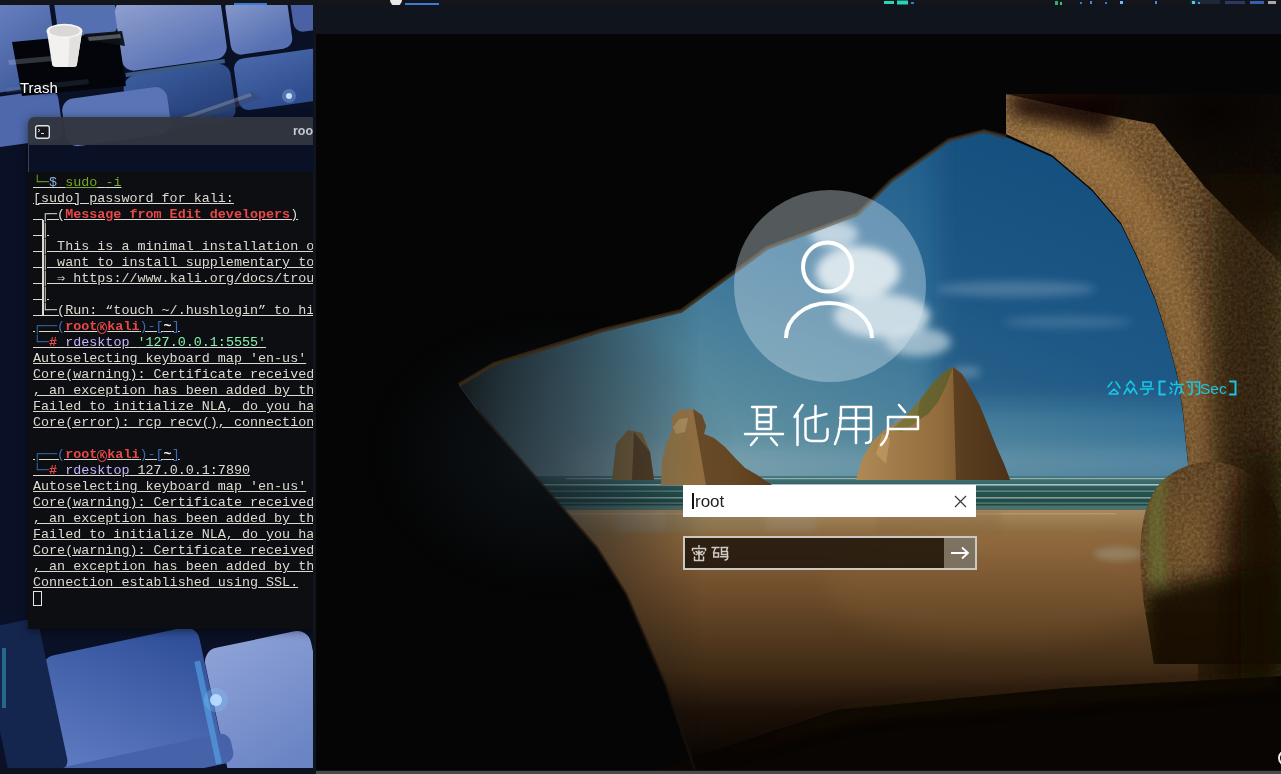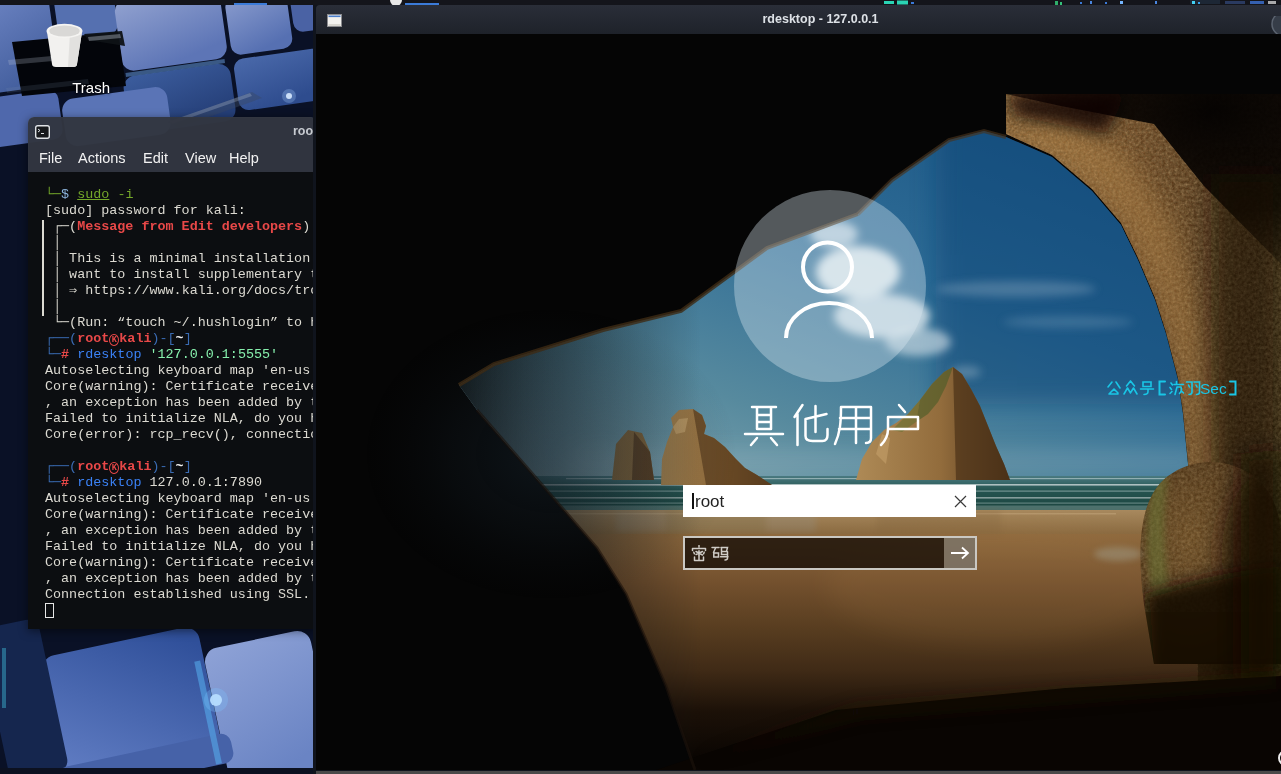--- a/index.html
+++ b/index.html
@@ -3,22 +3,22 @@
 <style>
 html,body{margin:0;padding:0;width:1281px;height:774px;overflow:hidden;background:#05070c;font-family:"Liberation Sans",sans-serif;}
 #stage{position:absolute;left:0;top:0;width:1281px;height:774px;overflow:hidden;}
 .abs{position:absolute;}
 
 #term{position:absolute;left:28px;top:117px;width:288px;height:512px;border-radius:6px 6px 0 0;overflow:hidden;box-shadow:0 2px 10px rgba(0,0,0,.5),inset 1px 1px 0 rgba(150,156,168,.35);}
 #ttitle{position:absolute;left:0;top:0;width:100%;height:28px;background:rgba(50,54,64,.97);}
 #tmenu{position:absolute;left:0;top:28px;width:100%;height:27px;background:rgba(50,54,64,.97);}
 #tmenu span{position:absolute;top:5px;font-size:14.5px;color:#f2f2f2;}
 #tbody{position:absolute;left:0;top:55px;width:100%;height:457px;background:#0c0e11;}
-#tbody pre{margin:12px;padding:3px 0 0 5px;font-family:"Liberation Mono",monospace;font-size:13.4px;line-height:16px;color:#dcdad2;letter-spacing:0;}
-.g{color:#74a82a;} .bl{color:#3a6cb4;} .rd{color:#e84848;font-weight:bold;} .tl{color:#3b82f6;} .yw{color:#86efac;} .wb{color:#f2f2f2;font-weight:bold;} .kk{display:inline-block;width:8px;height:10.5px;border:1.1px solid #e84848;border-radius:50%;color:#e84848;font-size:8.5px;line-height:10px;text-align:center;font-weight:bold;vertical-align:0.5px;letter-spacing:0;} .dl{color:#8cb4dc;}
+#tbody pre{margin:0;padding:3px 0 0 5px;font-family:"Liberation Mono",monospace;font-size:13.4px;line-height:16px;color:#dcdad2;letter-spacing:0;text-decoration:underline;}
+.g{color:#74a82a;} .bl{color:#3a6cb4;} .rd{color:#e84848;font-weight:bold;} .tl{color:#c4b5fd;} .yw{color:#86efac;} .wb{color:#f2f2f2;font-weight:bold;} .kk{display:inline-block;width:8px;height:10.5px;border:1.1px solid #e84848;border-radius:50%;color:#e84848;font-size:8.5px;line-height:10px;text-align:center;font-weight:bold;vertical-align:0.5px;letter-spacing:0;} .dl{color:#8cb4dc;}
 .un{text-decoration:underline;}
 
 #rwin{position:absolute;left:313px;top:5px;width:968px;height:769px;background:#10141d;}
 #rtitle{position:absolute;left:3px;top:0;width:965px;height:29px;background:linear-gradient(#2a2e38,#1e222a);border-radius:4px 0 0 0;}
 #rtitle .txt{position:absolute;left:22px;top:7px;width:100%;text-align:center;font-size:12.5px;font-weight:bold;color:#dde1e6;}
 #rcontent{position:absolute;left:3px;top:29px;width:965px;height:736px;background:#c2410c;overflow:hidden;padding-left:6px;}
 
 #user{position:absolute;left:367px;top:451px;width:293px;height:32px;background:#ffffff;}
 #user .caret{position:absolute;left:9px;top:8px;width:1.5px;height:16px;background:#111;}
 #user .tx{position:absolute;left:12px;top:7px;font-size:17px;color:#232323;}
@@ -98,21 +98,21 @@
 <rect x="2" y="648" width="4" height="60" fill="#3aa8c8" opacity="0.5"></rect>
       <rect x="0" y="768" width="320" height="6" fill="#0c1120"></rect>
 </svg>
 
 <svg class="abs" style="left:40px;top:18px" width="50" height="80" viewBox="0 0 50 80">
 <path d="M7,14 L12,46 Q12,49 16,49 L33,49 Q37,49 37,46 L42,14 Z" fill="#f2f1ef"></path>
 <path d="M30,14 L42,14 L37,46 Q37,49 33,49 L28,49 Z" fill="#e2e1df"></path>
 <ellipse cx="24.5" cy="13" rx="18" ry="7.2" fill="#f5f4f2"></ellipse>
 <ellipse cx="24.5" cy="13" rx="15.2" ry="5.6" fill="#d9d8d6"></ellipse>
 </svg>
-<div class="abs" style="left:20px;top:79px;width:90px;text-align:right;font-size:15px;color:#fff;text-shadow:0 1px 3px rgba(0,0,0,.9),0 0 2px rgba(0,0,0,.6)">Trash</div>
+<div class="abs" style="left:20px;top:79px;width:90px;text-align:left;font-size:15px;color:#fff;text-shadow:0 1px 3px rgba(0,0,0,.9),0 0 2px rgba(0,0,0,.6)">Trash</div>
 
 <div class="abs" style="left:0;top:0;width:1281px;height:5px;background:#14151b"></div>
 <div class="abs" style="left:234px;top:3px;width:33px;height:2px;background:#3b7bd8"></div>
 <svg class="abs" style="left:388px;top:0" width="60" height="5" viewBox="0 0 60 5">
       <circle cx="8" cy="0" r="6" fill="#e8e8e8"></circle>
       <rect x="17" y="3" width="34" height="2" fill="#3b7bd8"></rect>
     </svg>
 <svg class="abs" style="left:880px;top:0" width="401" height="5" viewBox="0 0 401 5">
       <rect x="4" y="1" width="10" height="3" fill="#2ad4b4"></rect>
       <rect x="17" y="0.5" width="11" height="4" fill="#2ad4b4"></rect>
@@ -136,27 +136,20 @@
 
 <div id="term">
  <div id="ttitle">
   <svg class="abs" style="left:7px;top:8px" width="15" height="14" viewBox="0 0 15 14">
           <rect x="0.7" y="0.7" width="13.6" height="12.6" rx="2" fill="#16181c" stroke="#dfe2e6" stroke-width="1.4"></rect>
           <path d="M3,4 L5,5.5 L3,7" stroke="#dfe2e6" stroke-width="1" fill="none"></path>
           <path d="M6,8.5 H9" stroke="#dfe2e6" stroke-width="1"></path>
         </svg>
   <span style="position:absolute;left:265px;top:7px;font-size:12.5px;font-weight:bold;color:#c6cad0;white-space:nowrap">root@kali</span>
  </div>
- <div id="tmenu">
-  <span style="left:11px">File</span>
-        <span style="left:50px">Actions</span>
-        <span style="left:115px">Edit</span>
-        <span style="left:157px">View</span>
-        <span style="left:201px">Help</span>
- </div>
  <div id="tbody">
         <div style="position:absolute;left:14px;top:48px;width:1.5px;height:96px;background:#dcdad2"></div>
         <pre><span class="g">└─</span><span class="dl">$</span> <span class="g un">sudo</span> <span class="g">-i</span>
 [sudo] password for kali:
  ┌─(<span class="rd">Message from Edit developers</span>)
  │
  │ This is a minimal installation of
  │ want to install supplementary too
  │ ⇒ https://www.kali.org/docs/troub
  │
@@ -176,31 +169,20 @@
 , an exception has been added by th
 Failed to initialize NLA, do you ha
 Core(warning): Certificate received
 , an exception has been added by th
 Connection established using SSL.
 <span style="display:inline-block;width:7px;height:13px;border:1.5px solid #e6e6e6;vertical-align:-2px"></span></pre>
       </div>
 </div>
 
 <div id="rwin">
- <div id="rtitle">
-  <svg class="abs" style="left:11px;top:9px" width="15" height="13" viewBox="0 0 15 13">
-          <rect x="0.5" y="0.5" width="14" height="12" fill="#f2f1ee" stroke="#8a8b8e" stroke-width="1"></rect>
-          <rect x="1.5" y="1.5" width="12" height="1.6" fill="#4a7ecb"></rect>
-          <rect x="1.5" y="10" width="12" height="2" fill="#d8d6d0"></rect>
-        </svg>
-  <div class="txt">rdesktop - 127.0.0.1</div>
-  <svg class="abs" style="right:0;top:11px" width="10" height="18" viewBox="0 0 10 18">
-          <circle cx="13" cy="8" r="12" fill="#363d48" stroke="#5c6470" stroke-width="1.5"></circle>
-        </svg>
- </div>
  <div id="rcontent">
   <svg class="abs" style="left:0;top:0" width="965" height="736" viewBox="0 0 965 736">
 <defs>
  <clipPath id="arch">
               <path d="M143,351 L178,330 L287,296 L365,277 L451,214 L542,180 L576,146 L633,106 L668,97 L690,103 L736,123 L776,157 L805,191 L822,226 L839,266 L850,300 L862,346 L867,380 L876,470 L880,560 L884,736 L379,736 L350,652 L310,560 L281,514 L241,468 L201,422 L161,376 Z"></path>
             </clipPath>
  <linearGradient id="skyg" x1="0.9" y1="0" x2="0.15" y2="1">
   <stop offset="0" stop-color="#17507f"></stop>
               <stop offset="0.45" stop-color="#2e6c96"></stop>
               <stop offset="0.75" stop-color="#578a9e"></stop>

